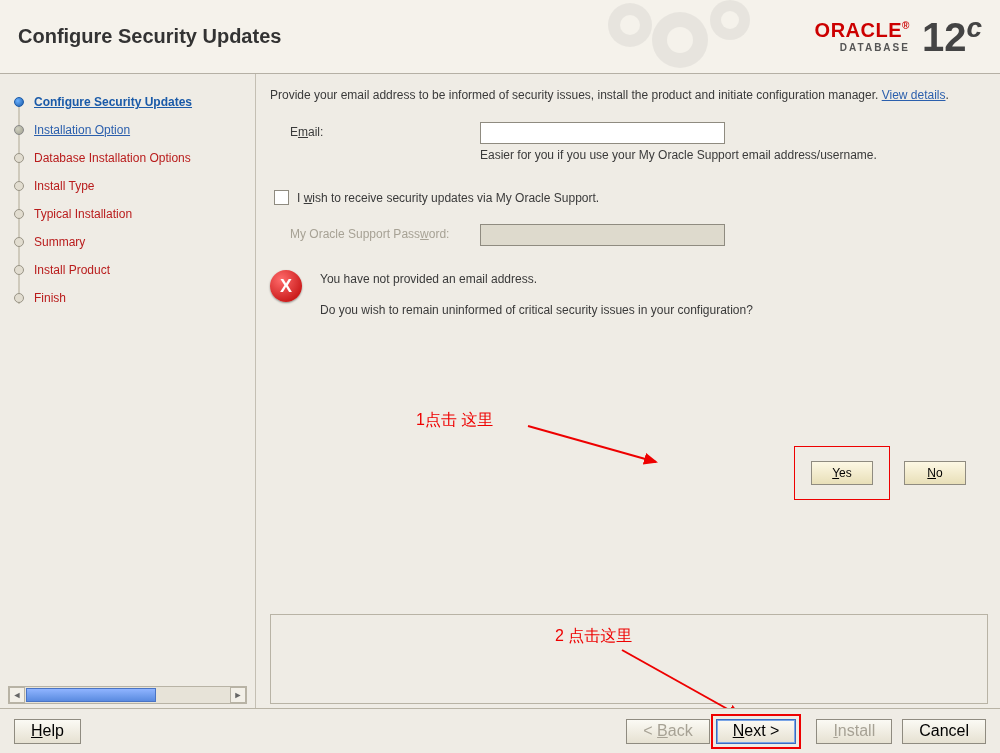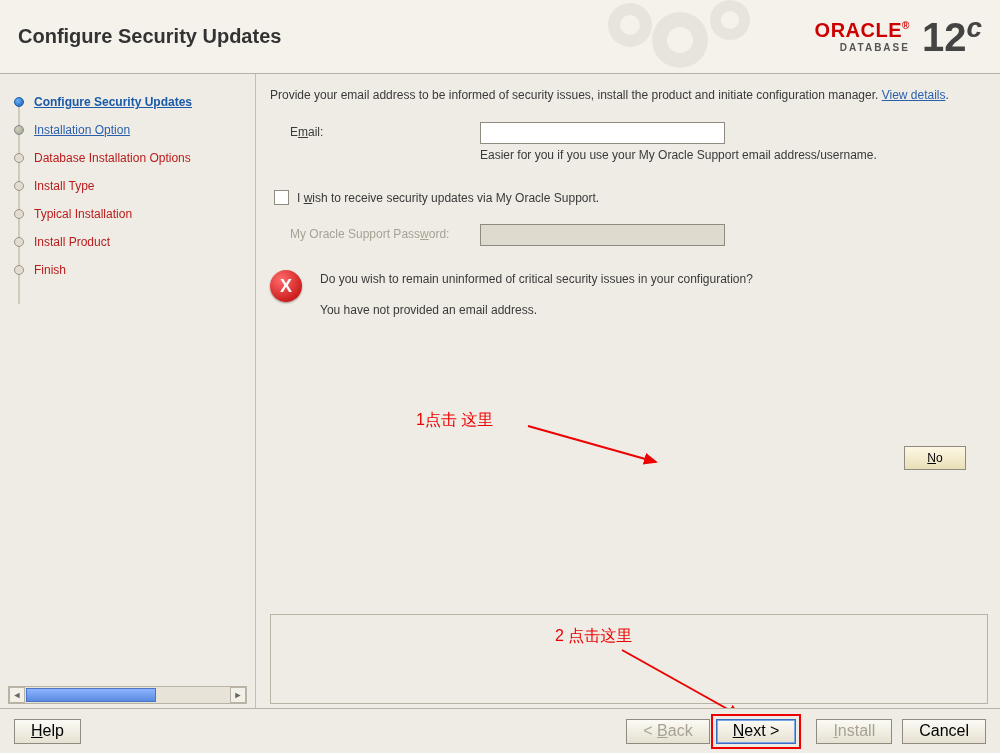--- a/index.html
+++ b/index.html
@@ -333,20 +333,24 @@
     <div class="step">
       <div class="step-bullet"></div>
       <span class="step-label">Install Type</span>
     </div>
     <div class="step">
       <div class="step-bullet"></div>
       <span class="step-label">Typical Installation</span>
     </div>
     <div class="step">
       <div class="step-bullet"></div>
+      <span class="step-label">Summary</span>
+    </div>
+    <div class="step">
+      <div class="step-bullet"></div>
       <span class="step-label">Install Product</span>
     </div>
     <div class="step">
       <div class="step-bullet"></div>
       <span class="step-label">Finish</span>
     </div>
     <div class="sidebar-hscroll">
       <div class="hscroll-btn">◄</div>
       <div class="hscroll-thumb"></div>
       <div class="hscroll-track"></div>
@@ -375,36 +379,39 @@
     <div class="form-row" style="margin-top:19px;">
       <div class="form-label" style="color:#a7a295;">My Oracle Support Pass<span class="mnemonic">w</span>ord:</div>
       <div>
         <input class="form-input" type="password" disabled="" style="">
       </div>
     </div>
 
     <div class="dialog-area" style="margin-left:36px;">
       <div class="error-icon">X</div>
       <div class="dialog-text">
+        <p>You have not provided an email address.</p>
         <p>Do you wish to remain uninformed of critical security issues in your configuration?</p>
-        <p>You have not provided an email address.</p>
       </div>
     </div>
 
     <div class="annotation1" style="top:336px; left:160px;">1点击 这里</div>
     <svg class="arrow" style="top:348px; left:270px;" width="140" height="48">
       <defs>
           <marker id="ah1" markerWidth="8" markerHeight="8" refX="6" refY="3" orient="auto">
             <path d="M0,0 L7,3 L0,6 Z" fill="#e00"></path>
           </marker>
         </defs>
       <line x1="2" y1="4" x2="130" y2="40" stroke="#e00" stroke-width="2" marker-end="url(#ah1)"></line>
     </svg>
 
     <div class="yes-no-row">
+      <div class="yes-highlight">
+        <button class="dlg-btn"><span class="u">Y</span>es</button>
+      </div>
       <button class="dlg-btn"><span class="u">N</span>o</button>
     </div>
 
   </div>
 </div>
 
 <div class="lower-panel"></div>
 
 <div class="annotation1" style="top:626px; left:555px;">2 点击这里</div>
 <svg class="arrow" style="top:646px; left:620px;" width="140" height="78">

